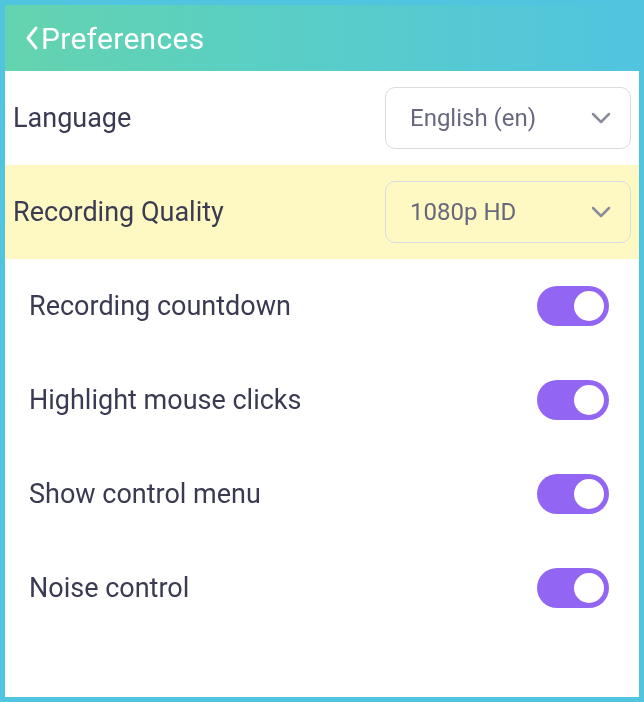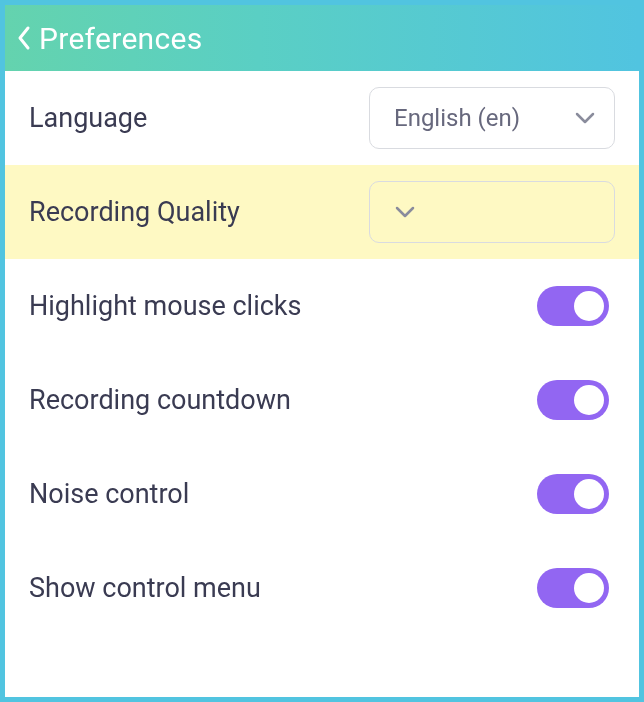--- a/index.html
+++ b/index.html
@@ -17,40 +17,39 @@
     border: 5px solid #51c4e0;
     background: #ffffff;
     display: flex;
     flex-direction: column;
   }
   .header {
     background: linear-gradient(90deg, #64d3ae 0%, #5acfc4 40%, #51c4e0 100%);
     height: 66px;
     display: flex;
     align-items: center;
-    padding: 0 10px;
-    gap: 6px;
+    padding: 0 18px;
   }
   .back-chevron {
     color: #ffffff;
     display: inline-flex;
     align-items: center;
     justify-content: center;
   }
   .header-title {
     color: #ffffff;
     font-size: 30px;
     font-weight: 400;
     letter-spacing: 0.3px;
   }
   .row {
     display: flex;
     align-items: center;
     justify-content: space-between;
-    padding: 16px 24px;
+    padding: 16px 8px;
     min-height: 88px;
   }
   .row.alt {
     background: #fef9c3;
   }
   .row-label {
     color: #3a3b52;
     font-size: 27px;
     font-weight: 400;
   }
@@ -123,50 +122,51 @@
         <svg width="22" height="14" viewBox="0 0 22 14" fill="none">
           <path d="M3 3 L11 11 L19 3" stroke="#8a8c9c" stroke-width="2.5" stroke-linecap="round" stroke-linejoin="round"></path>
         </svg>
       </span>
     </div>
   </div>
 
   <div class="row alt">
     <span class="row-label">Recording Quality</span>
     <div class="select">
+      <span class="select-value">1080p HD</span>
       <span class="select-chevron">
         <svg width="22" height="14" viewBox="0 0 22 14" fill="none">
           <path d="M3 3 L11 11 L19 3" stroke="#8a8c9c" stroke-width="2.5" stroke-linecap="round" stroke-linejoin="round"></path>
         </svg>
       </span>
+    </div>
+  </div>
+
+  <div class="toggle-row">
+    <span class="row-label">Recording countdown</span>
+    <div class="toggle">
+      <div class="toggle-knob"></div>
     </div>
   </div>
 
   <div class="toggle-row">
     <span class="row-label">Highlight mouse clicks</span>
     <div class="toggle">
       <div class="toggle-knob"></div>
     </div>
   </div>
 
+
   <div class="toggle-row">
-    <span class="row-label">Recording countdown</span>
+    <span class="row-label">Show control menu</span>
     <div class="toggle">
       <div class="toggle-knob"></div>
     </div>
   </div>
-
 
   <div class="toggle-row">
     <span class="row-label">Noise control</span>
     <div class="toggle">
       <div class="toggle-knob"></div>
     </div>
   </div>
 
-  <div class="toggle-row">
-    <span class="row-label">Show control menu</span>
-    <div class="toggle">
-      <div class="toggle-knob"></div>
-    </div>
-  </div>
-
 </div>
 
 </body></html>

